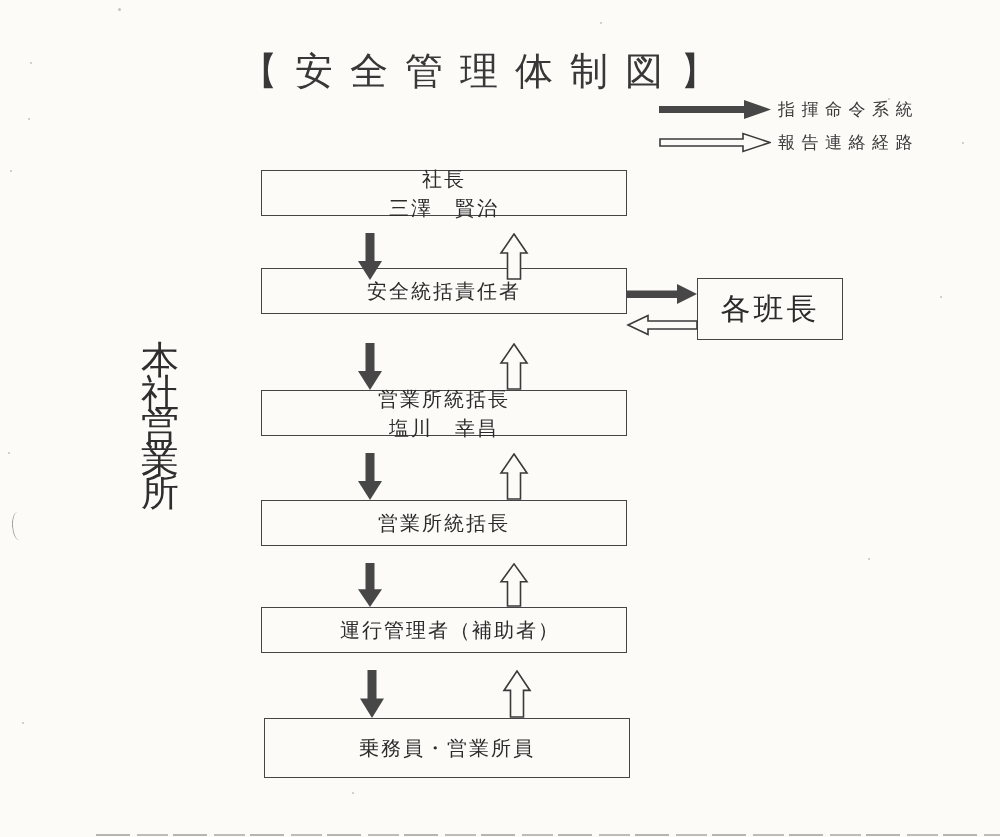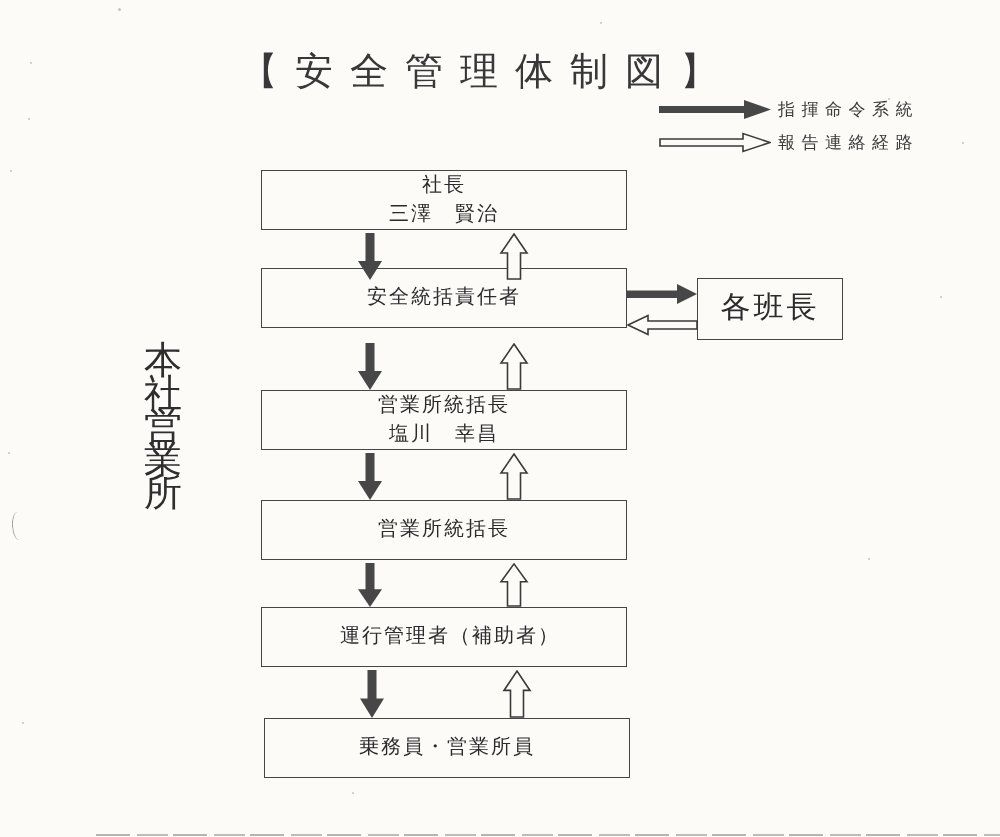--- a/index.html
+++ b/index.html
@@ -1,21 +1,21 @@
 <!DOCTYPE html>
 <html><head>
 <meta charset="utf-8">
 <style>
   html,body{margin:0;padding:0;background:#ffffff;}
   .page{
     position:relative;
     width:1000px;height:837px;
     background:#fcfbf8;
     overflow:hidden;
-    font-family:Liberation Mono, monospace;
+    font-family:Liberation Sans, sans-serif;
     color:#2b2b2b;
   }
   .title{
     position:absolute;left:240px;top:46px;
     margin:0;
     font-size:38px;font-weight:normal;
     letter-spacing:17px;
     color:#383838;
     white-space:nowrap;
   }
@@ -29,21 +29,21 @@
     font-size:17px;letter-spacing:6.5px;color:#3a3a3a;white-space:nowrap;
   }
   .side-label{
     position:absolute;left:134px;top:310px;
     writing-mode:vertical-rl;text-orientation:upright;
     font-size:38px;letter-spacing:33px;
     color:#2e2e2e;
   }
   .box{
     position:absolute;
-    left:261px;width:366px;height:60px;
+    left:261px;width:366px;height:46px;
     border:1.6px solid #454545;
     box-sizing:border-box;
     display:flex;flex-direction:column;
     justify-content:center;align-items:center;
     row-gap:1px;
     background:transparent;
   }
   .box .nline{
     font-size:20px;letter-spacing:2px;line-height:28px;
     white-space:nowrap;color:#2b2b2b;

